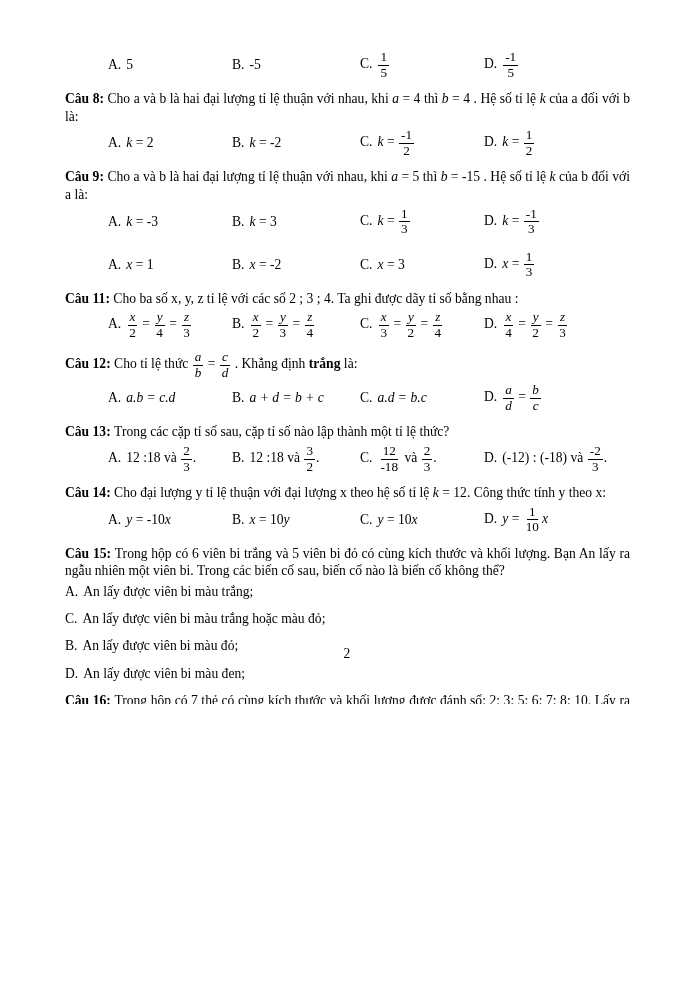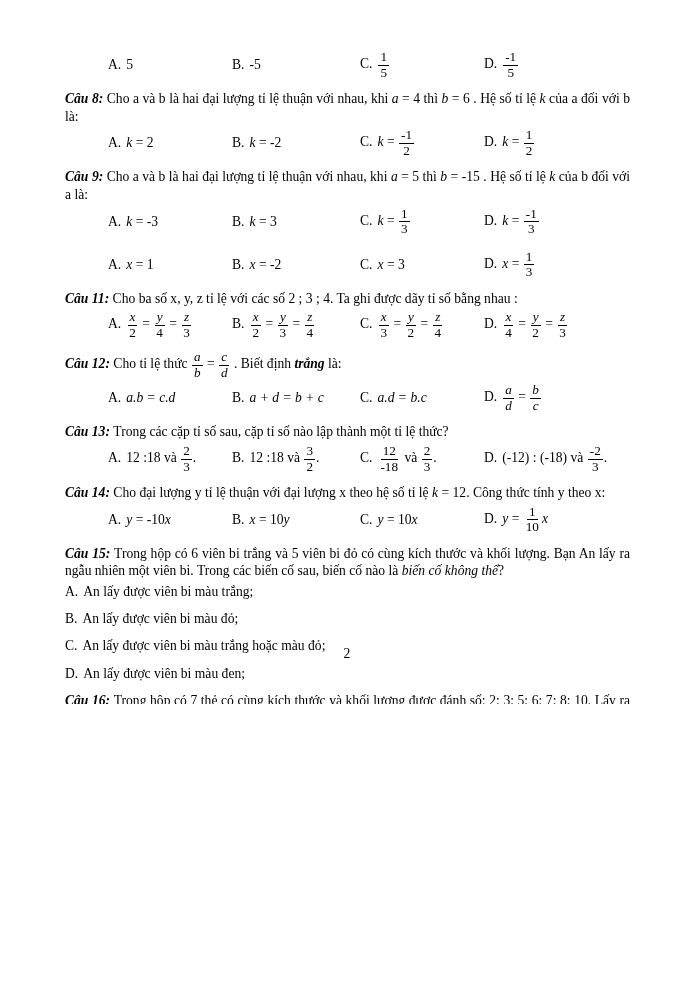--- a/index.html
+++ b/index.html
@@ -14,22 +14,22 @@
   .options-row {
     display: grid; grid-template-columns: 124px 128px 124px 1fr;
     margin-left: 43px; align-items: center; min-height: 36px; padding: 2px 0;
   }
   .options-list { padding-top: 3px; }
   .options-list .option { line-height: 1.3; margin-bottom: 9.5px; white-space: normal; }
   .option { white-space: nowrap; }
   .opt-label { padding-right: 5px; }
   .run-t { }
   .math { font-style: italic; }
-  .run-b { font-weight: 700; font-style: italic; }
-  .run-i { font-style: italic; }
+  .run-b { font-weight: 700; }
+  .run-i { }
   .frac {
     display: inline-flex; flex-direction: column; align-items: center;
     vertical-align: middle; line-height: 1.1; font-size: 0.97em;
     margin: 0 1px; text-align: center;
   }
   .fnum { border-bottom: 1px solid #000; padding: 0 2px; }
   .fden { padding: 0 2px; }
   .page-num { position: absolute; bottom: 42px; left: 0; width: 100%; text-align: center; }
 </style>
 </head>
@@ -45,21 +45,21 @@
               <span class="fnum">1</span>
               <span class="fden">5</span>
             </span></div>
           <div class="option"><span class="opt-label">D.</span><span class="frac">
               <span class="fnum">-1</span>
               <span class="fden">5</span>
             </span></div>
         </div>
       </div>
       <div class="question">
-        <div class="intro"><span class="run-b">Câu 8: </span><span class="run-t">Cho a và b là hai đại lượng tỉ lệ thuận với nhau, khi </span><span class="math">a</span><span class="run-t"> = 4 thì </span><span class="math">b</span><span class="run-t"> = 6 . Hệ số tỉ lệ </span><span class="math">k</span><span class="run-t"> của a đối với b là:</span></div>
+        <div class="intro"><span class="run-b">Câu 8: </span><span class="run-t">Cho a và b là hai đại lượng tỉ lệ thuận với nhau, khi </span><span class="math">a</span><span class="run-t"> = 4 thì </span><span class="math">b</span><span class="run-t"> = 4 . Hệ số tỉ lệ </span><span class="math">k</span><span class="run-t"> của a đối với b là:</span></div>
         <div class="options-row">
           <div class="option"><span class="opt-label">A.</span><span class="math">k</span><span class="run-t"> = 2</span></div>
           <div class="option"><span class="opt-label">B.</span><span class="math">k</span><span class="run-t"> = -2</span></div>
           <div class="option"><span class="opt-label">C.</span><span class="math">k</span><span class="run-t"> = </span><span class="frac">
               <span class="fnum">-1</span>
               <span class="fden">2</span>
             </span></div>
           <div class="option"><span class="opt-label">D.</span><span class="math">k</span><span class="run-t"> = </span><span class="frac">
               <span class="fnum">1</span>
               <span class="fden">2</span>
@@ -137,21 +137,21 @@
             </span></div>
         </div>
       </div>
       <div class="question">
         <div class="intro"><span class="run-b">Câu 12: </span><span class="run-t">Cho tỉ lệ thức </span><span class="frac">
             <span class="fnum math">a</span>
             <span class="fden math">b</span>
           </span><span class="run-t"> = </span><span class="frac">
             <span class="fnum math">c</span>
             <span class="fden math">d</span>
-          </span><span class="run-t"> . Biết định </span><span class="run-b">trắng</span><span class="run-t"> là:</span></div>
+          </span><span class="run-t"> . Khẳng định </span><span class="run-b">trắng</span><span class="run-t"> là:</span></div>
         <div class="options-row">
           <div class="option"><span class="opt-label">A.</span><span class="math">a.b = c.d</span></div>
           <div class="option"><span class="opt-label">B.</span><span class="math">a + d = b + c</span></div>
           <div class="option"><span class="opt-label">C.</span><span class="math">a.d = b.c</span></div>
           <div class="option"><span class="opt-label">D.</span><span class="frac">
               <span class="fnum math">a</span>
               <span class="fden math">d</span>
             </span><span class="run-t"> = </span><span class="frac">
               <span class="fnum math">b</span>
               <span class="fden math">c</span>
@@ -191,22 +191,22 @@
           <div class="option"><span class="opt-label">D.</span><span class="math">y</span><span class="run-t"> = </span><span class="frac">
               <span class="fnum">1</span>
               <span class="fden">10</span>
             </span><span class="math">x</span></div>
         </div>
       </div>
       <div class="question">
         <div class="intro"><span class="run-b">Câu 15: </span><span class="run-t">Trong hộp có 6 viên bi trắng và 5 viên bi đỏ có cùng kích thước và khối lượng. Bạn An lấy ra ngẫu nhiên một viên bi. Trong các biến cố sau, biến cố nào là </span><span class="run-i">biến cố không thể</span><span class="run-t">?</span></div>
         <div class="options-list">
           <div class="option"><span class="opt-label">A.</span><span class="run-t">An lấy được viên bi màu trắng;</span></div>
+          <div class="option"><span class="opt-label">C.</span><span class="run-t">An lấy được viên bi màu trắng hoặc màu đỏ;</span></div>
           <div class="option"><span class="opt-label">B.</span><span class="run-t">An lấy được viên bi màu đỏ;</span></div>
-          <div class="option"><span class="opt-label">C.</span><span class="run-t">An lấy được viên bi màu trắng hoặc màu đỏ;</span></div>
           <div class="option"><span class="opt-label">D.</span><span class="run-t">An lấy được viên bi màu đen;</span></div>
         </div>
       </div>
       <div class="question">
         <div class="intro"><span class="run-b">Câu 16: </span><span class="run-t">Trong hộp có 7 thẻ có cùng kích thước và khối lượng được đánh số: 2; 3; 5; 6; 7; 8; 10. Lấy ra ngẫu nhiên một thẻ. Trong các biến cố sau, biến cố nào là </span><span class="run-i">biến cố chắc chắn</span><span class="run-t">?</span></div>
         <div class="options-list">
           <div class="option"><span class="opt-label">A.</span><span class="run-t">Số trên thẻ lấy ra là số chẵn;</span></div>
         </div>
       </div>
     </div>

